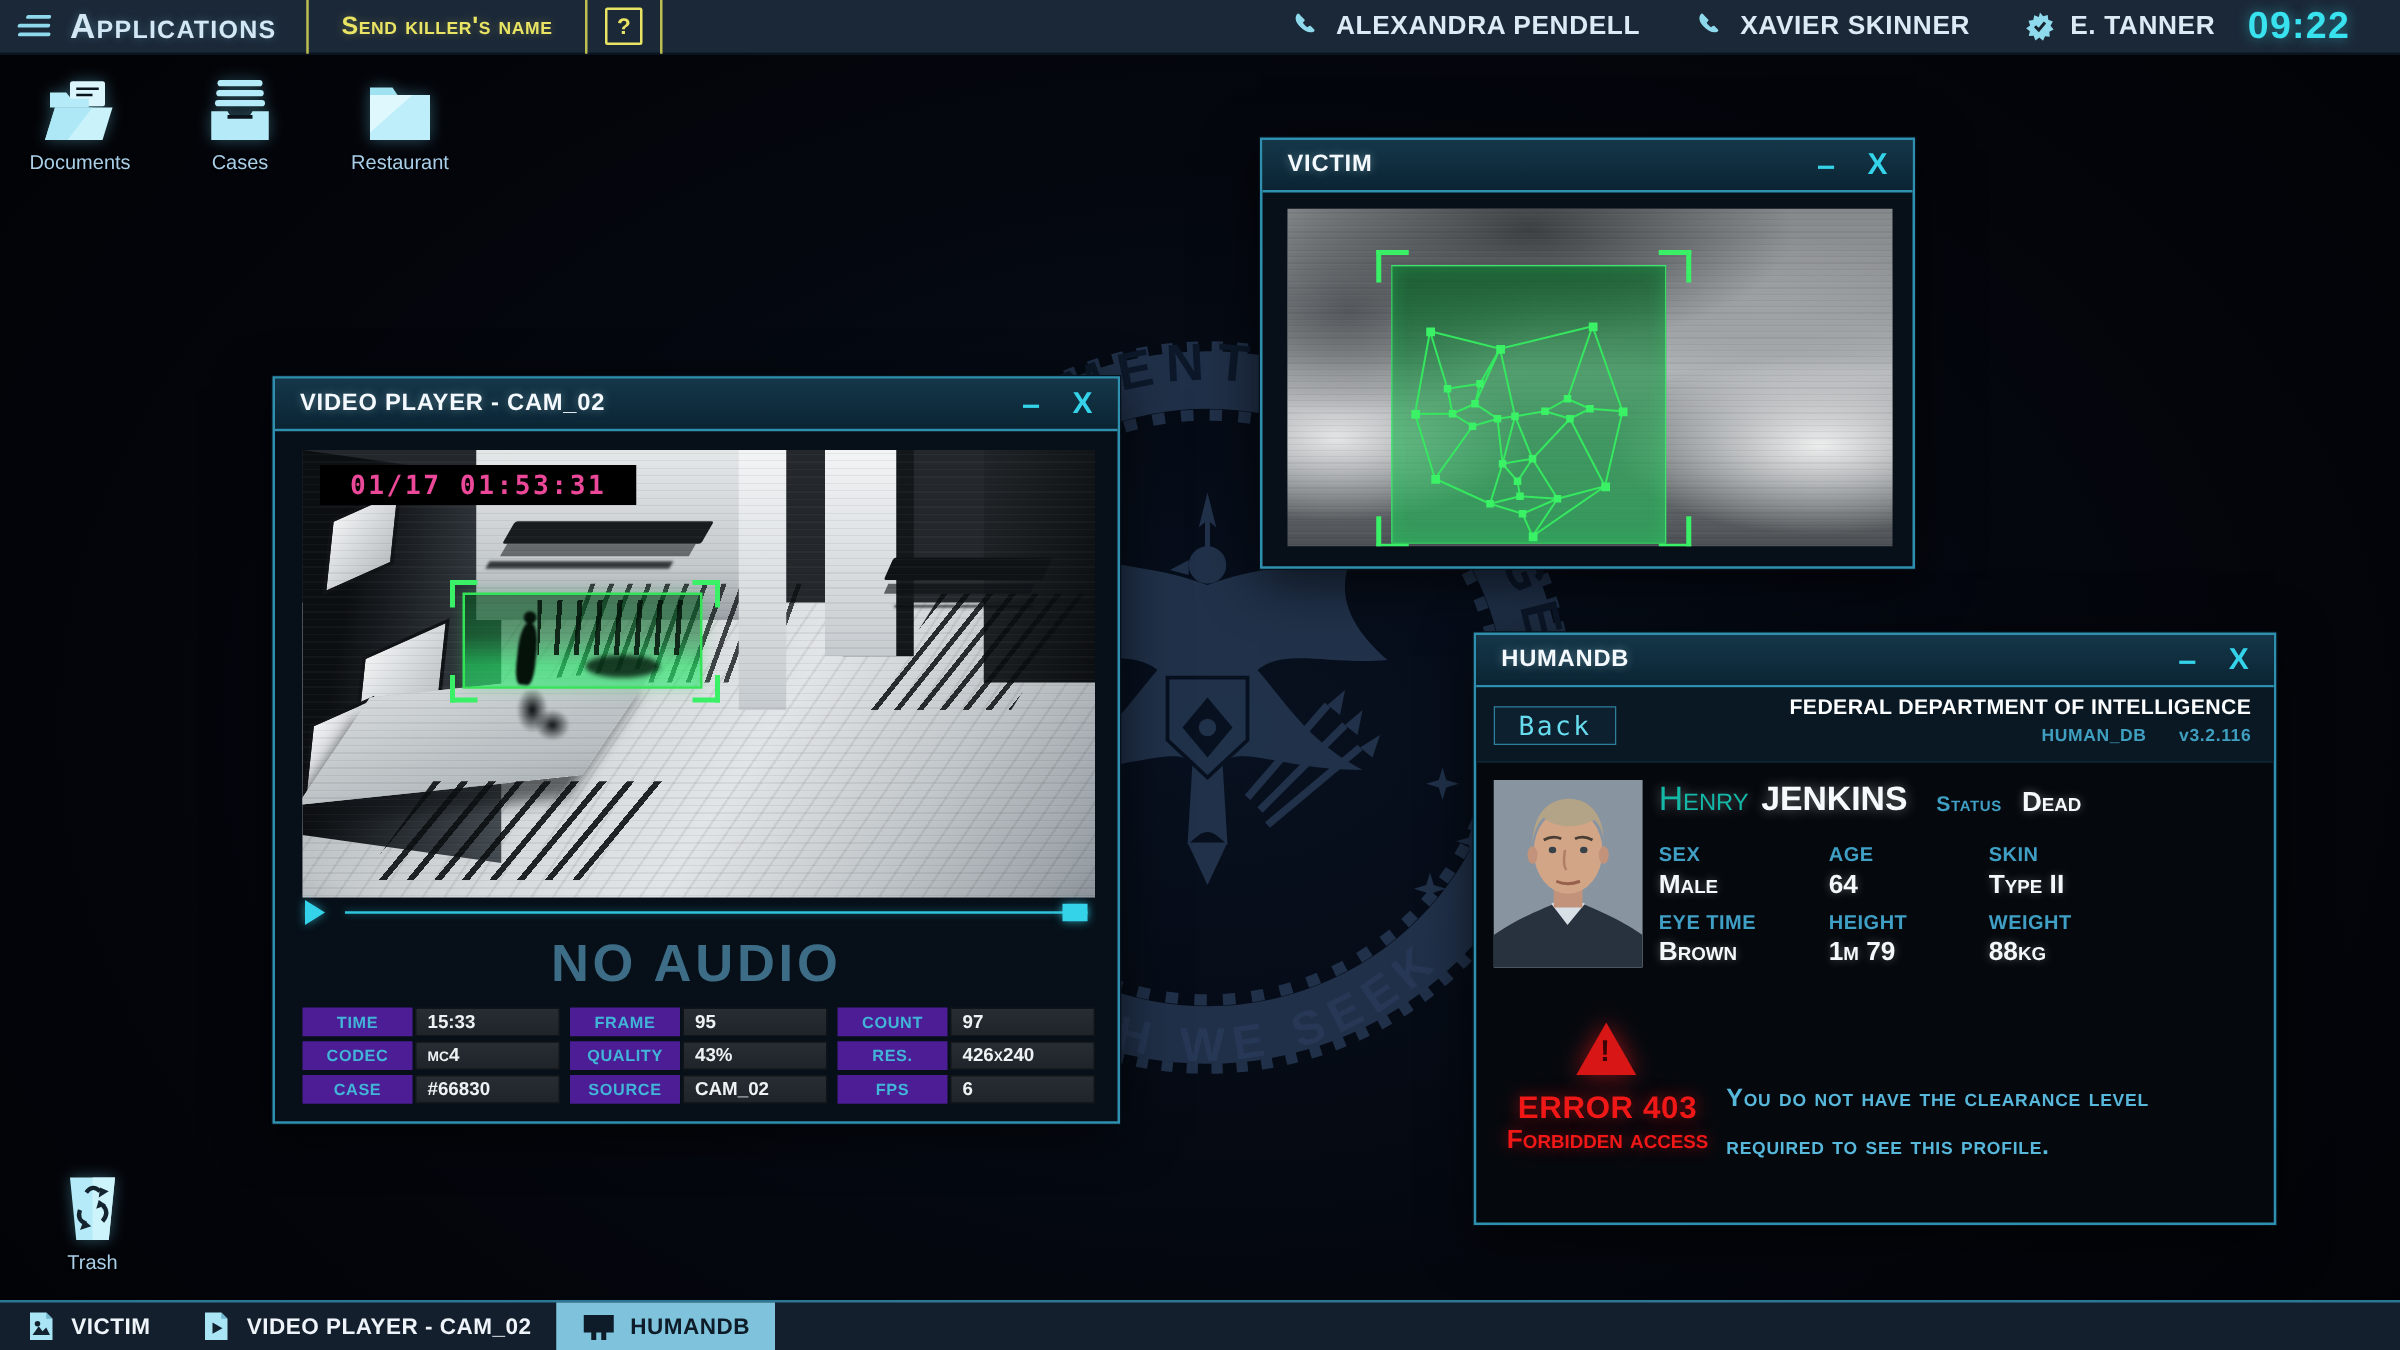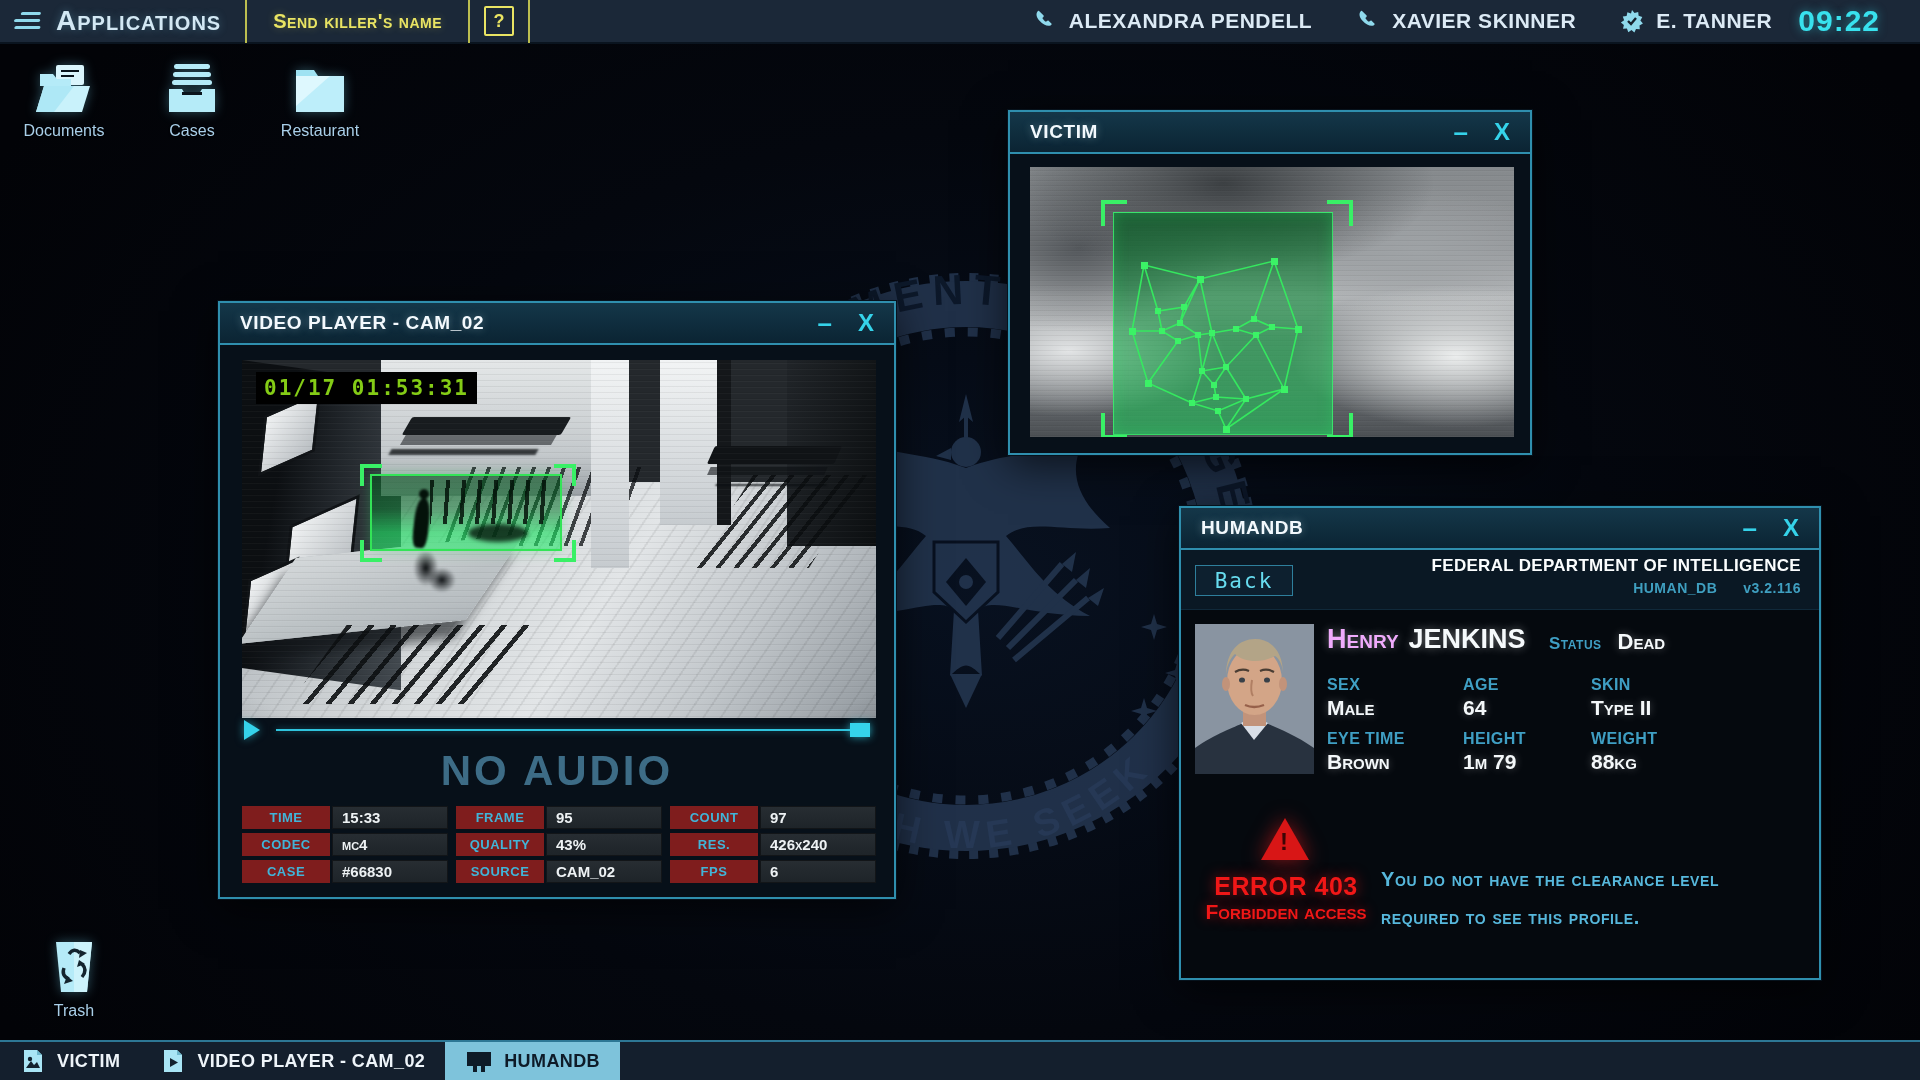--- a/index.html
+++ b/index.html
@@ -105,23 +105,23 @@
   .v-table-front { position:absolute; left:4%; top:52%; width:36%; height:24%;
     background:linear-gradient(165deg,#d4d8da 0%, #bcc2c5 60%, #84521e00 100%),
     linear-gradient(#c9ced1,#aeb4b8); transform:skew(-34deg,-6deg); box-shadow:0 18px 10px rgba(15,18,21,.6); }
   .v-chairs-front { position:absolute; left:12%; top:74%; width:30%; height:22%;
     background:repeating-linear-gradient(96deg, rgba(12,15,17,.9) 0 6px, transparent 6px 22px); transform:skewX(-36deg); }
   .v-mid-chairs { position:absolute; left:34%; top:30%; width:28%; height:22%;
     background:repeating-linear-gradient(90deg, rgba(10,13,16,.75) 0 4px, transparent 4px 15px); transform:skewX(-20deg); }
   .v-noise { position:absolute; inset:0;
     background:repeating-linear-gradient(0deg, rgba(255,255,255,.03) 0 1px, rgba(0,0,0,.06) 1px 2px, transparent 2px 6px); }
   .v-vignette { position:absolute; inset:0; background:radial-gradient(120% 110% at 50% 45%, transparent 60%, rgba(5,8,10,.45) 100%); }
-  .ts-box { position:absolute; left:14px; top:12px; background:#000; color:#84cc16;
+  .ts-box { position:absolute; left:14px; top:12px; background:#000; color:#ec4899;
     font-family:"DejaVu Sans Mono", monospace; font-weight:bold; font-size:21px; letter-spacing:2px;
-    padding:4px 8px; z-index:4; }
+    padding:4px 24px; z-index:4; }
   .detect-box { position:absolute; left:128px; top:114px; width:192px; height:77px; z-index:3;
     border:2px solid #33e457;
     background:linear-gradient(180deg, rgba(6,80,30,.62) 0%, rgba(8,120,45,.55) 45%, rgba(25,225,95,.62) 78%, rgba(40,235,110,.6) 100%);
     box-shadow:0 0 12px rgba(40,220,100,.3); }
   .db-fig { position:absolute; left:42px; top:22px; width:15px; height:50px; background:#04120a;
     border-radius:45% 45% 30% 30%; filter:blur(1px); transform:rotate(6deg); }
   .db-fig::before { content:""; position:absolute; left:2px; top:-9px; width:10px; height:10px; border-radius:50%; background:#04120a; }
   .db-chairs { position:absolute; left:58px; top:4px; width:120px; height:44px;
     background:repeating-linear-gradient(94deg, rgba(3,18,9,.85) 0 4px, transparent 4px 16px); filter:blur(.4px); }
   .db-blob { position:absolute; left:96px; top:48px; width:60px; height:18px; background:rgba(4,20,10,.8); filter:blur(2px); border-radius:50%; }
@@ -134,40 +134,40 @@
     filter:drop-shadow(0 0 4px rgba(53,211,234,.6)); }
   .track { position:absolute; left:34px; right:6px; top:12px; height:2px; background:#2fc4dd; cursor:pointer;
     box-shadow:0 0 6px rgba(47,196,221,.5); }
   .track-handle { position:absolute; right:0; top:-6px; width:20px; height:14px; background:#35d3ea; cursor:grab;
     box-shadow:0 0 8px rgba(53,211,234,.7); }
   .no-audio { position:absolute; left:0; top:444px; width:100%; text-align:center;
     font-size:42px; font-weight:600; letter-spacing:3px; color:#3d6c86; }
   .stats { position:absolute; left:22px; top:503px; width:634px; display:grid;
     grid-template-columns:1fr 1fr 1fr; column-gap:8px; row-gap:4px; }
   .stat-cell { display:flex; height:23px; }
-  .stat-label { flex:0 0 88px; background:#7f1d1d; color:#41b4d8; font-size:13px; font-weight:bold;
+  .stat-label { flex:0 0 88px; background:#4c1d95; color:#41b4d8; font-size:13px; font-weight:bold;
     letter-spacing:.5px; display:flex; align-items:center; justify-content:center; }
   .stat-value { flex:1; margin-left:2px; background:linear-gradient(#272d32,#1e2429); color:#eef2f4;
     font-size:15px; font-weight:600; font-variant:small-caps; display:flex; align-items:center; padding-left:9px;
     border:1px solid #121518; }
 
   
   #win-humandb { left:1179px; top:506px; width:642px; height:474px; z-index:15; background:#05090e; }
   .hdb-header { position:absolute; left:0; top:42px; width:100%; height:60px; background:#0a1824;
     border-bottom:1px solid #10293a; }
   .back-btn { position:absolute; left:14px; top:15px; width:98px; height:31px; border:1px solid #2e7f9c;
     background:rgba(26,74,98,.18); color:#67dcef; font-family:"DejaVu Sans Mono", monospace; font-size:21px;
     letter-spacing:2px; display:flex; align-items:center; justify-content:center; cursor:pointer; }
   .org-block { position:absolute; right:18px; top:6px; text-align:right; }
   .org-name { color:#fbfdfe; font-weight:bold; font-size:17px; letter-spacing:.3px; }
   .org-sub { margin-top:4px; color:#3f9fc0; font-weight:bold; font-size:14px; letter-spacing:.5px;
     display:flex; justify-content:flex-end; gap:26px; }
   .photo-box { position:absolute; left:14px; top:116px; width:119px; height:150px; overflow:hidden; background:#8b96a2; }
   .p-name-row { position:absolute; left:146px; top:116px; }
-  .p-first { font-variant:small-caps; font-weight:bold; font-size:27px; color:#f0abfc; text-shadow:0 0 10px rgba(255,255,255,.4); }
+  .p-first { font-variant:small-caps; font-weight:normal; font-size:27px; color:#14b8a6; text-shadow:0 0 10px rgba(255,255,255,.4); }
   .p-last { font-weight:bold; font-size:27px; color:#f6fafc; margin-left:10px; text-shadow:0 0 10px rgba(255,255,255,.4); }
   .status-group { position:absolute; left:368px; top:121px; display:flex; gap:16px; align-items:baseline; }
   .status-label { color:#3f9fc4; font-size:17px; letter-spacing:.5px; font-variant:small-caps; font-weight:bold; }
   .status-value { color:#f6fafc; font-size:22px; font-weight:bold; font-variant:small-caps; text-shadow:0 0 8px rgba(255,255,255,.35); }
   .fields { position:absolute; left:146px; top:160px; width:470px; display:grid;
     grid-template-columns:136px 128px 1fr; row-gap:2px; }
   .f-label { color:#3f9fc4; font-size:16px; letter-spacing:.4px; font-weight:bold; margin-top:8px; }
   .f-value { color:#f4f8fa; font-size:21px; font-weight:bold; font-variant:small-caps; text-shadow:0 0 8px rgba(255,255,255,.3); }
   .err-zone { position:absolute; left:0; top:300px; width:100%; height:150px; }
   .warn-tri { position:absolute; left:80px; top:10px; width:0; height:0;

